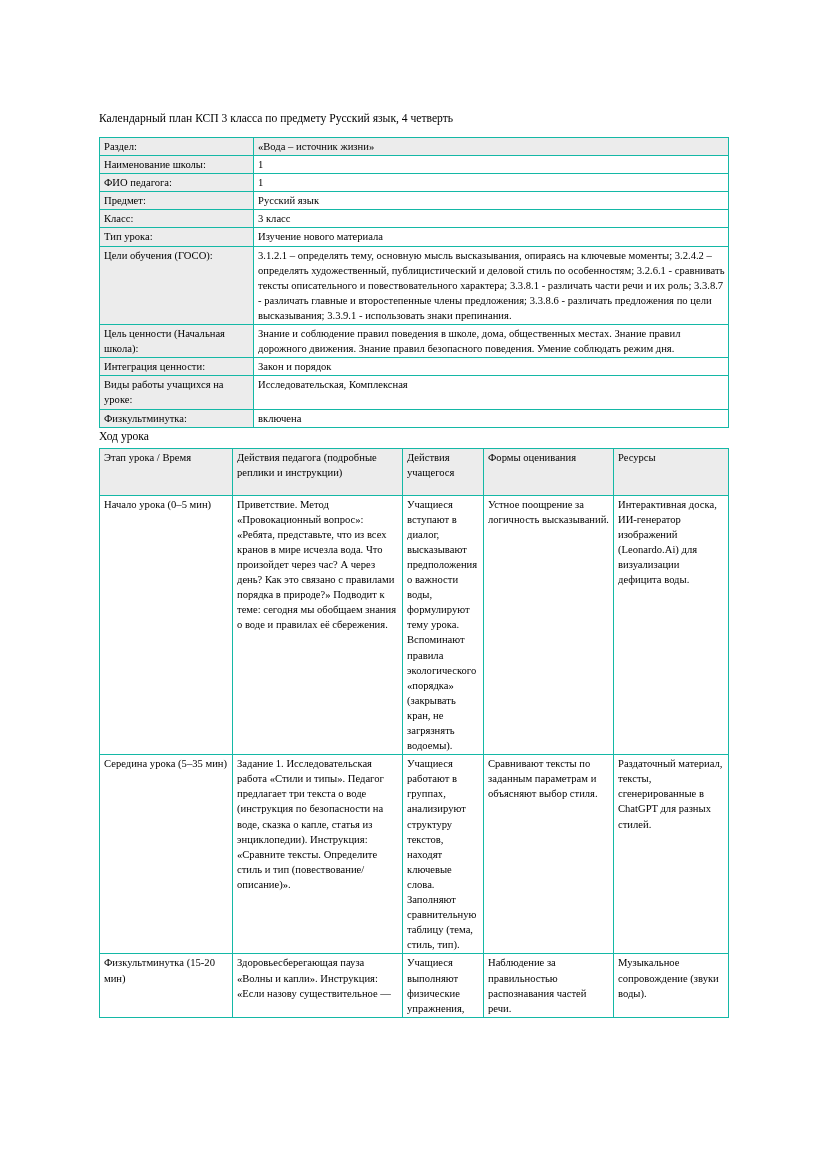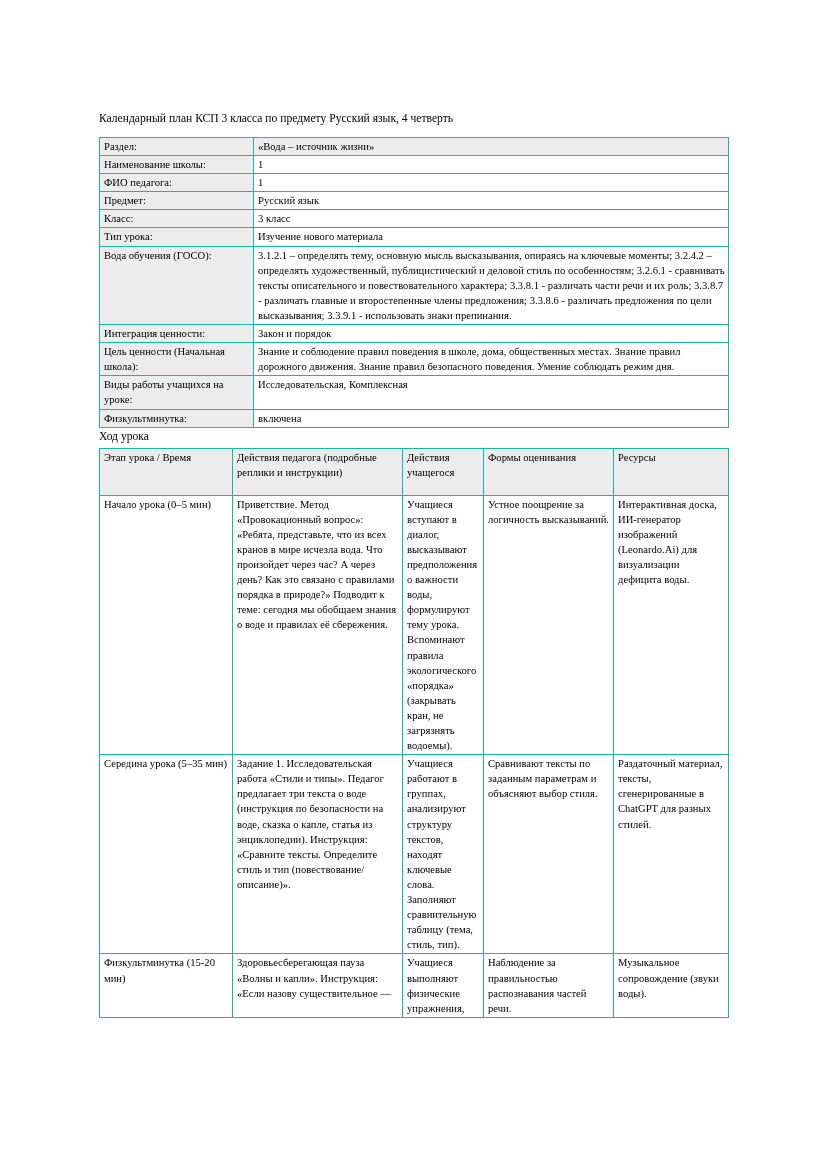--- a/index.html
+++ b/index.html
@@ -117,30 +117,30 @@
         </tr>
         <tr>
           <td class="label">Класс:</td>
           <td class="value">3 класс</td>
         </tr>
         <tr>
           <td class="label">Тип урока:</td>
           <td class="value">Изучение нового материала</td>
         </tr>
         <tr>
-          <td class="label">Вода обучения (ГОСО):</td>
+          <td class="label">Цели обучения (ГОСО):</td>
           <td class="value">3.1.2.1 – определять тему, основную мысль высказывания, опираясь на ключевые моменты; 3.2.4.2 – определять художественный, публицистический и деловой стиль по особенностям; 3.2.6.1 - сравнивать тексты описательного и повествовательного характера; 3.3.8.1 - различать части речи и их роль; 3.3.8.7 - различать главные и второстепенные члены предложения; 3.3.8.6 - различать предложения по цели высказывания; 3.3.9.1 - использовать знаки препинания.</td>
+        </tr>
+        <tr>
+          <td class="label">Цель ценности (Начальная школа):</td>
+          <td class="value">Знание и соблюдение правил поведения в школе, дома, общественных местах. Знание правил дорожного движения. Знание правил безопасного поведения. Умение соблюдать режим дня.</td>
         </tr>
         <tr>
           <td class="label">Интеграция ценности:</td>
           <td class="value">Закон и порядок</td>
-        </tr>
-        <tr>
-          <td class="label">Цель ценности (Начальная школа):</td>
-          <td class="value">Знание и соблюдение правил поведения в школе, дома, общественных местах. Знание правил дорожного движения. Знание правил безопасного поведения. Умение соблюдать режим дня.</td>
         </tr>
         <tr>
           <td class="label">Виды работы учащихся на уроке:</td>
           <td class="value">Исследовательская, Комплексная</td>
         </tr>
         <tr>
           <td class="label">Физкультминутка:</td>
           <td class="value">включена</td>
         </tr>
       </tbody>

